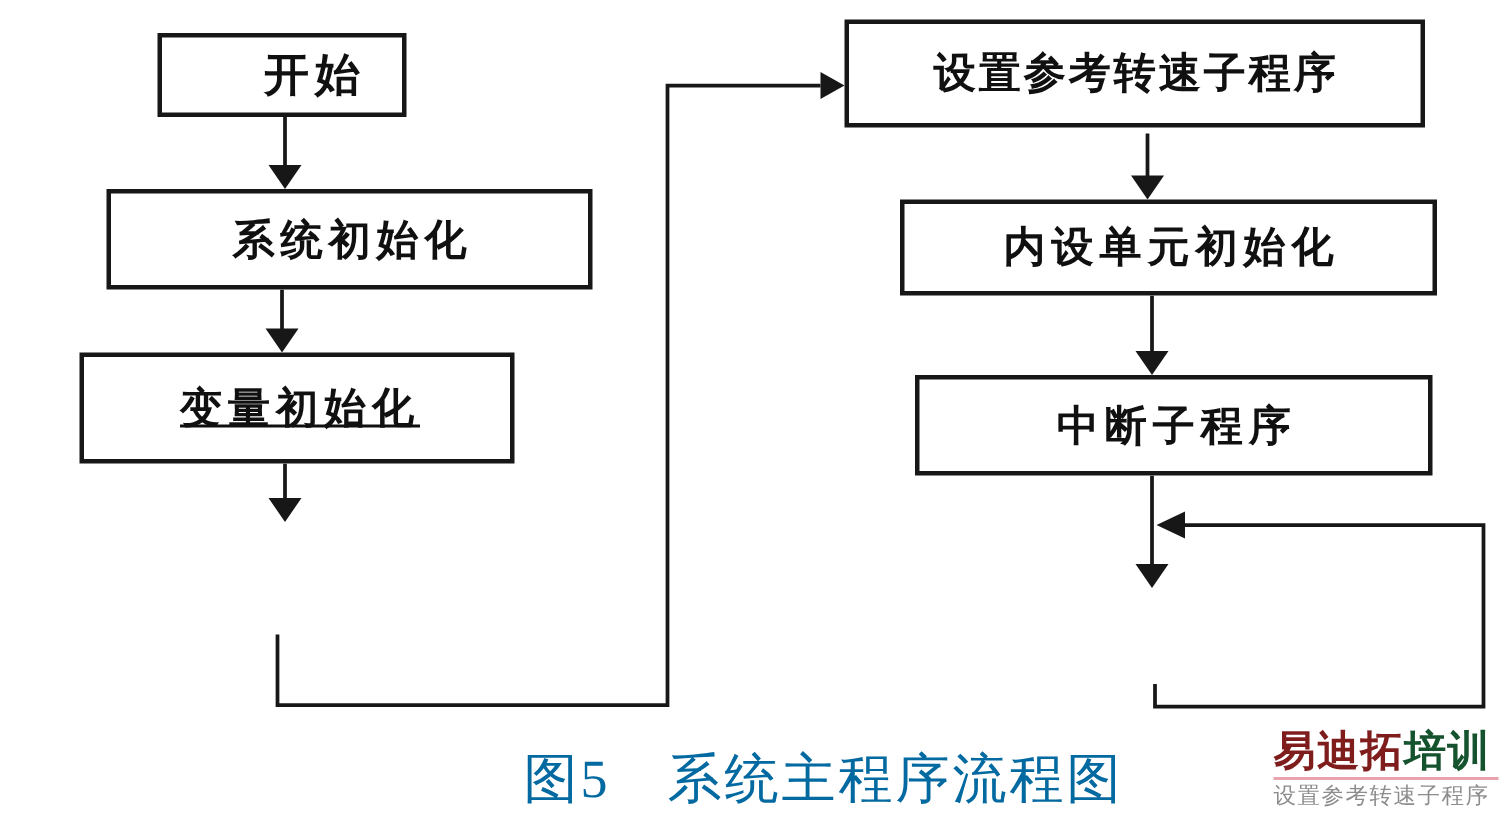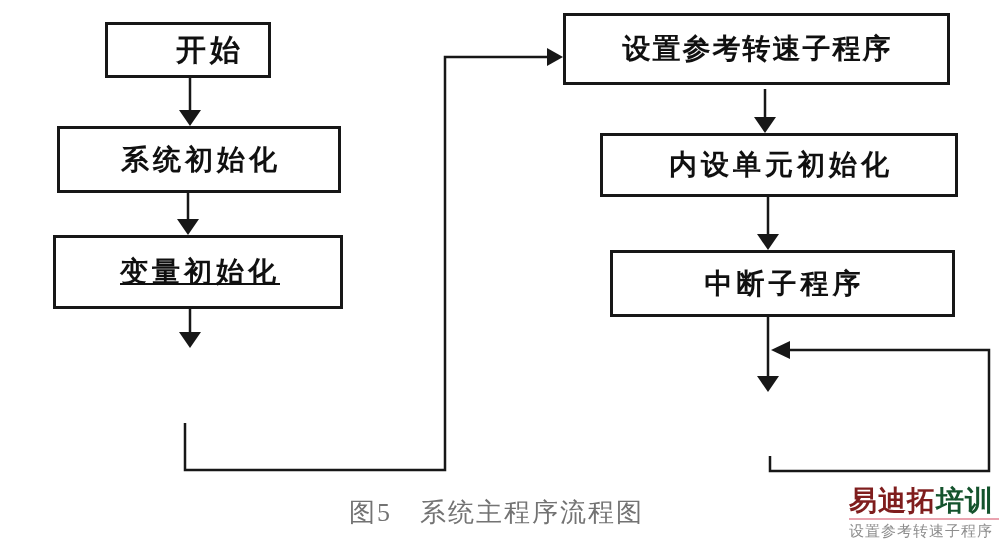--- a/index.html
+++ b/index.html
@@ -18,33 +18,33 @@
     border:3px solid #171717;
     background:#ffffff;
     color:#101010;
     font-weight:bold;
     font-size:28px;
     letter-spacing:4px;
     white-space:nowrap;
     text-indent:4px; 
   }
   .node-start            {left:105px;top:22px; width:166px;height:56px;font-size:30px;padding-left:40px;}
-  .node-sys-init         {left:57px; top:126px;width:284px;height:67px;}
+  .node-sys-init         {left:71px; top:126px;width:324px;height:67px;}
   .node-var-init         {left:53px; top:235px;width:290px;height:74px;text-decoration:underline;}
   .node-lcd-init         {left:12px; top:348px;width:355px;height:75px;}
   .node-set-ref-speed    {left:563px;top:13px; width:387px;height:72px;letter-spacing:2px;text-indent:2px;}
   .node-unit-init        {left:600px;top:133px;width:358px;height:64px;}
   .node-interrupt-sub    {left:610px;top:250px;width:345px;height:67px;}
   .node-speed-display    {left:648px;top:392px;width:249px;height:64px;}
   .caption{
     position:absolute;
     left:349px;top:495px;
     font-family:"Liberation Serif","DejaVu Serif",serif;
-    font-size:26px;
-    color:#737373;
+    font-size:36px;
+    color:#0369a1;
     letter-spacing:2px;
     white-space:nowrap;
   }
   .watermark{
     position:absolute;
     left:849px;top:487px;
     width:152px;
     line-height:1;
   }
   .wm-brand{

